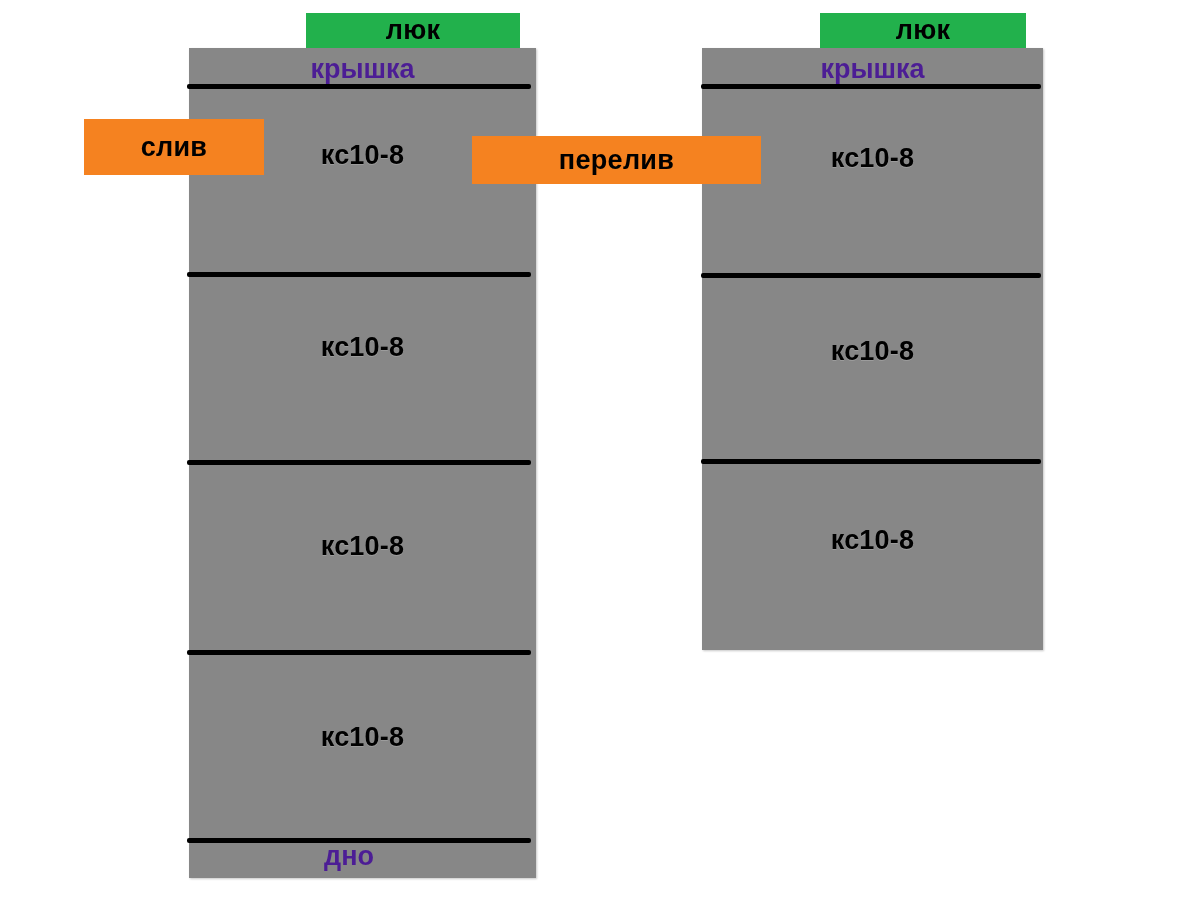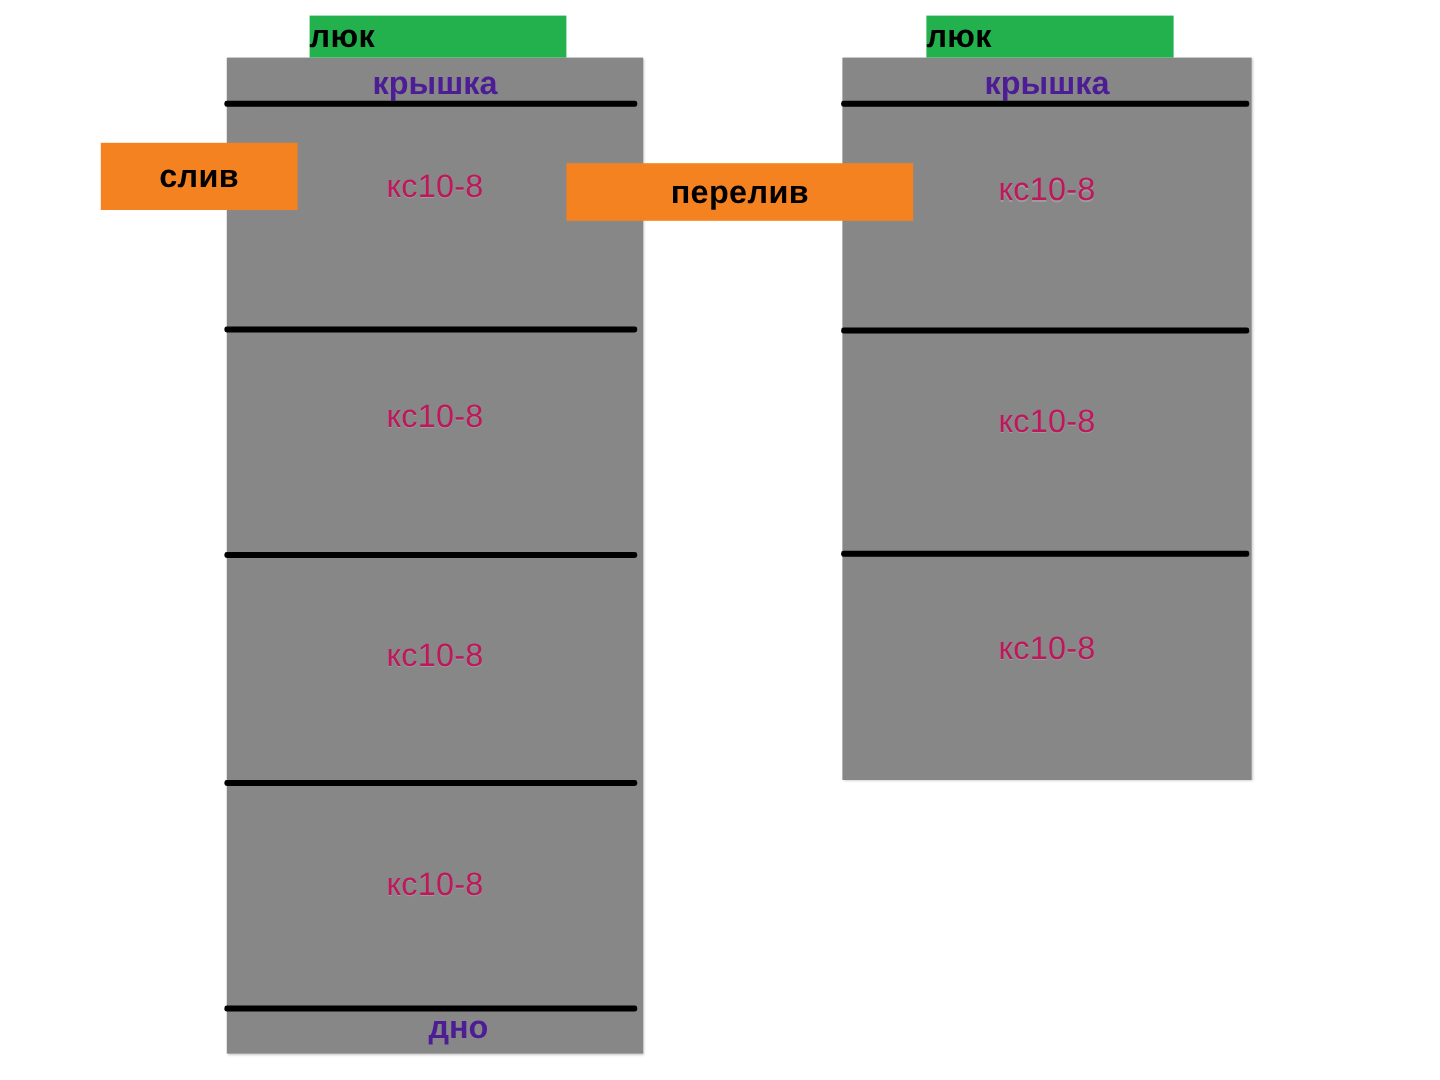--- a/index.html
+++ b/index.html
@@ -26,46 +26,47 @@
     box-shadow: 1px 1px 2px rgba(0,0,0,0.22);
   }
   .divider {
     position: absolute;
     background: #000000;
     height: 5px;
     border-radius: 2px;
   }
   .ring-label {
     position: absolute;
-    color: #be185d;
+    color: #000000;
     font-size: 27px;
-    font-weight: 400;
+    font-weight: 700;
     text-align: center;
     letter-spacing: 0.2px;
     white-space: nowrap;
     text-shadow: 0 1px 0 rgba(255,255,255,0.18);
   }
   .cap-label {
     position: absolute;
     color: #4c1d95;
     font-size: 27px;
     font-weight: 700;
     text-align: center;
     white-space: nowrap;
   }
   .hatch {
     position: absolute;
     background: #22b14c;
     display: flex;
     align-items: center;
-    justify-content: flex-start;
+    justify-content: center;
     color: #000000;
     font-size: 27px;
     font-weight: 700;
     letter-spacing: 0.3px;
+    margin-left: 48px;
   }
   .pipe {
     position: absolute;
     background: #f58220;
     display: flex;
     align-items: center;
     justify-content: center;
     color: #000000;
     font-size: 27px;
     font-weight: 700;
@@ -89,39 +90,39 @@
   <div class="divider" style="left:187px; top:272px; width:344px;"></div>
   <div class="divider" style="left:187px; top:460px; width:344px;"></div>
   <div class="divider" style="left:187px; top:650px; width:344px;"></div>
   <div class="divider" style="left:187px; top:838px; width:344px;"></div>
 
   <div class="ring-label" style="left:189px; top:140px; width:347px;">кс10-8</div>
   <div class="ring-label" style="left:189px; top:332px; width:347px;">кс10-8</div>
   <div class="ring-label" style="left:189px; top:531px; width:347px;">кс10-8</div>
   <div class="ring-label" style="left:189px; top:722px; width:347px;">кс10-8</div>
 
-  <div class="cap-label" style="left:189px; top:841px; width:320px;padding-left:33px;">дно</div>
+  <div class="cap-label" style="left:189px; top:841px; width:320px;">дно</div>
 
   <div class="well well-shadow" style="left:702px; top:48px; width:341px; height:602px;"></div>
 
   <div class="hatch" style="left:772px; top:13px; width:206px; height:35px;">
     <span>люк</span>
   </div>
 
   <div class="cap-label" style="left:702px; top:54px; width:341px;">крышка</div>
 
   <div class="divider" style="left:701px; top:84px; width:340px;"></div>
   <div class="divider" style="left:701px; top:273px; width:340px;"></div>
   <div class="divider" style="left:701px; top:459px; width:340px;"></div>
 
   <div class="ring-label" style="left:702px; top:143px; width:341px;">кс10-8</div>
   <div class="ring-label" style="left:702px; top:336px; width:341px;">кс10-8</div>
   <div class="ring-label" style="left:702px; top:525px; width:341px;">кс10-8</div>
 
-  <div class="pipe" style="left:84px; top:119px; width:164px; height:56px;justify-content:center;">
+  <div class="pipe" style="left:84px; top:119px; width:180px; height:56px;justify-content:center;">
     <span>слив</span>
   </div>
 
   <div class="pipe" style="left:472px; top:136px; width:289px; height:48px;">
     <span>перелив</span>
   </div>
 
 </div>
 
 </body></html>

